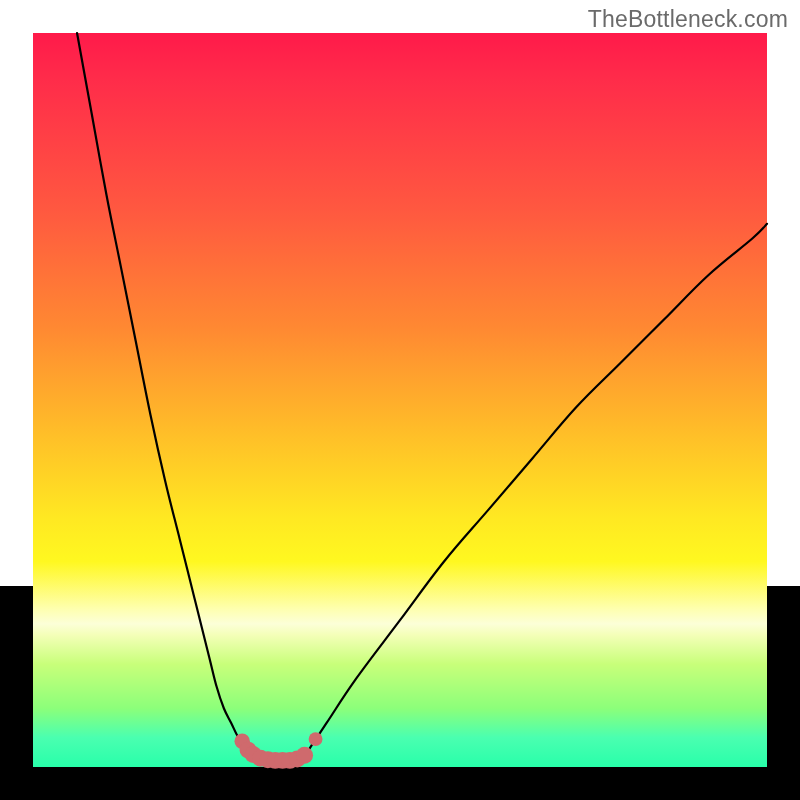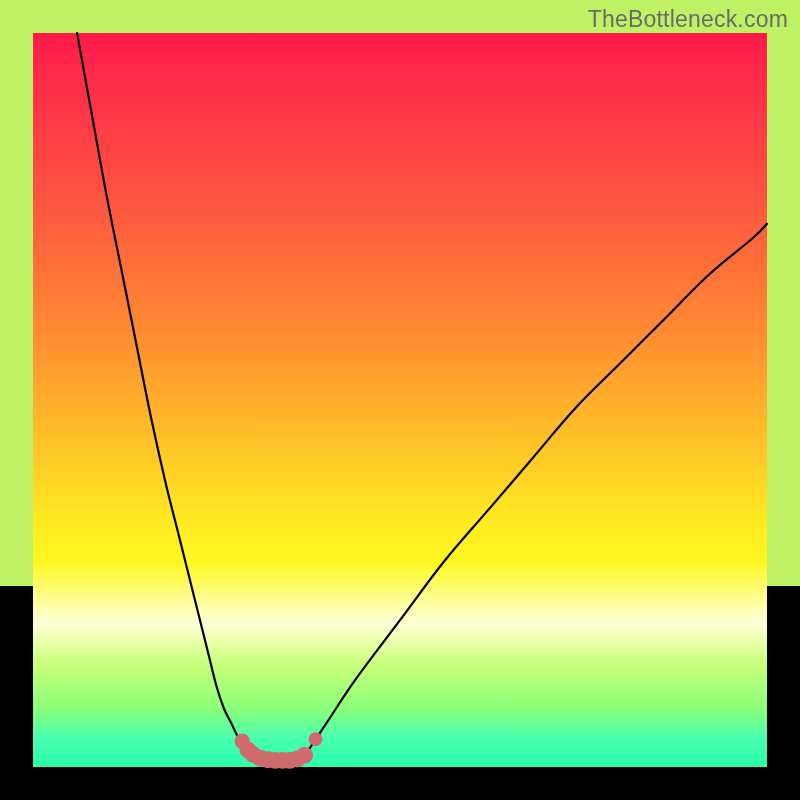--- a/index.html
+++ b/index.html
@@ -10,21 +10,21 @@
     background: #000;
     overflow: hidden;
     font-family: Arial, Helvetica, sans-serif;
   }
   .frame {
     position: absolute;
     left: 0;
     top: 0;
     width: 800px;
     height: 586px;
-    background: #bef264;
+    background: #ffffff;
   }
   .plot-area {
     position: absolute;
     left: 33px;
     top: 33px;
     width: 734px;
     height: 734px;
     background: linear-gradient(
       to bottom,
       #ff1a4a 0%,

